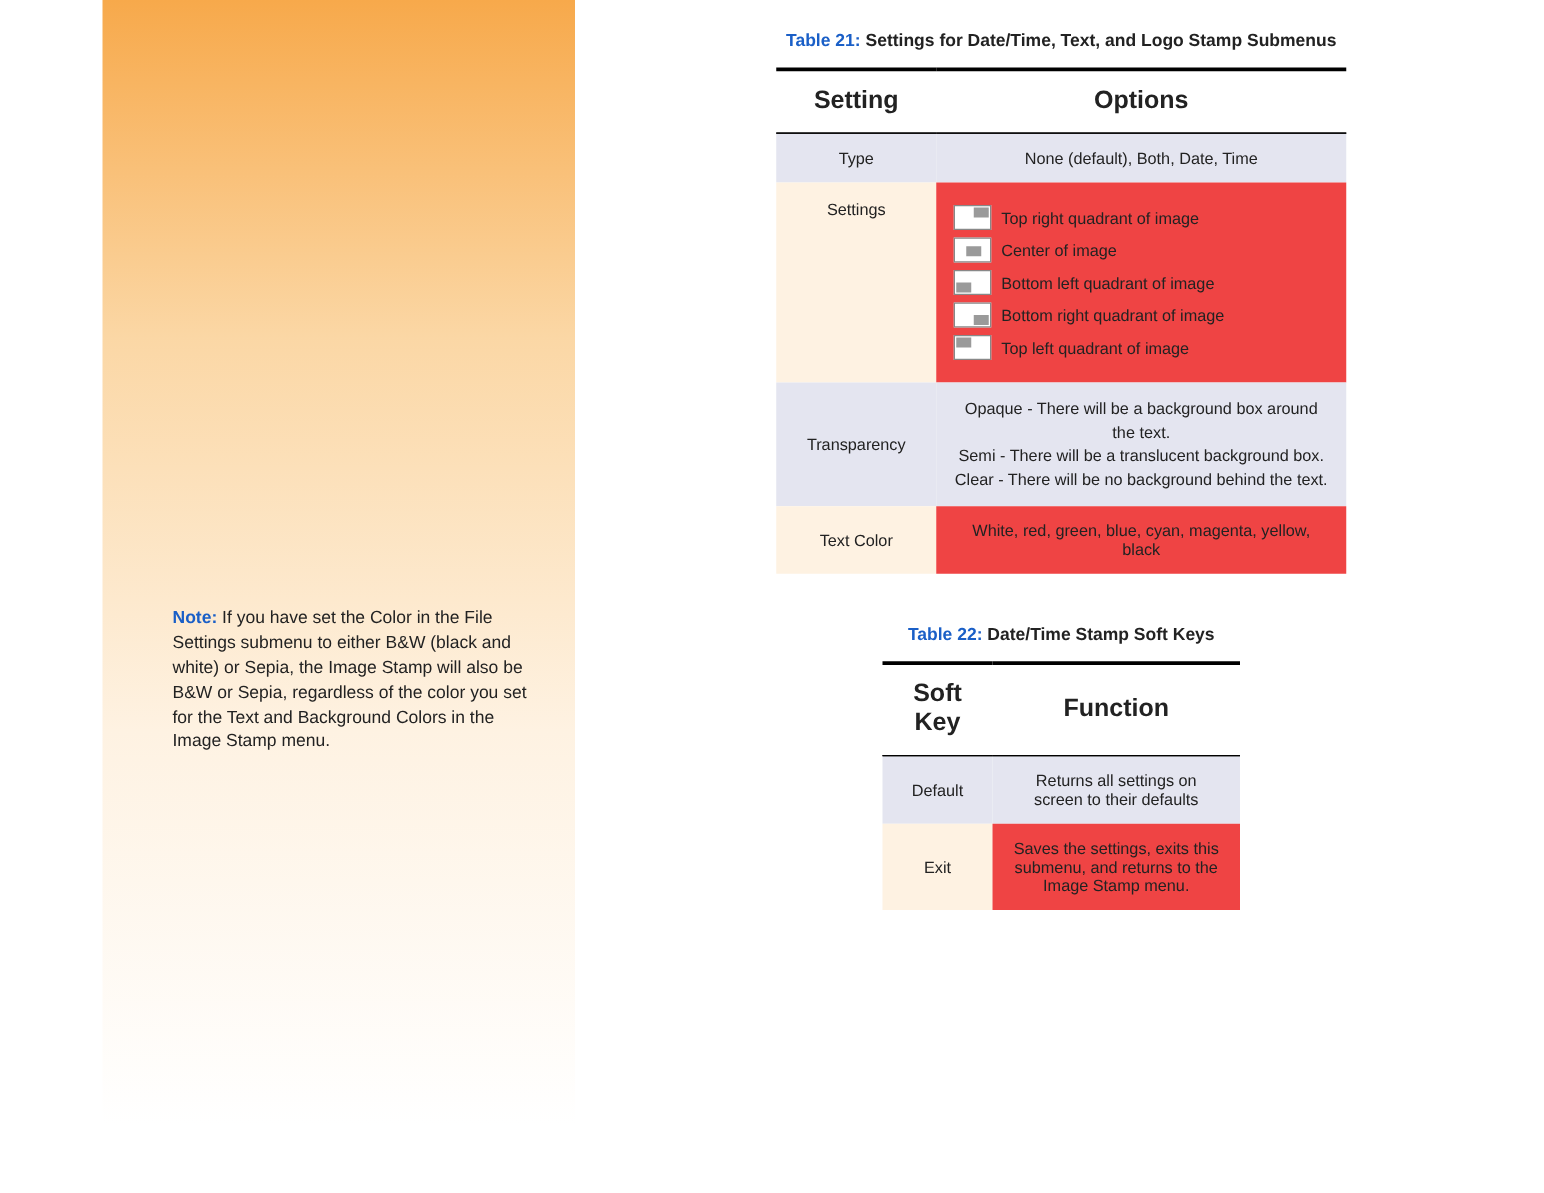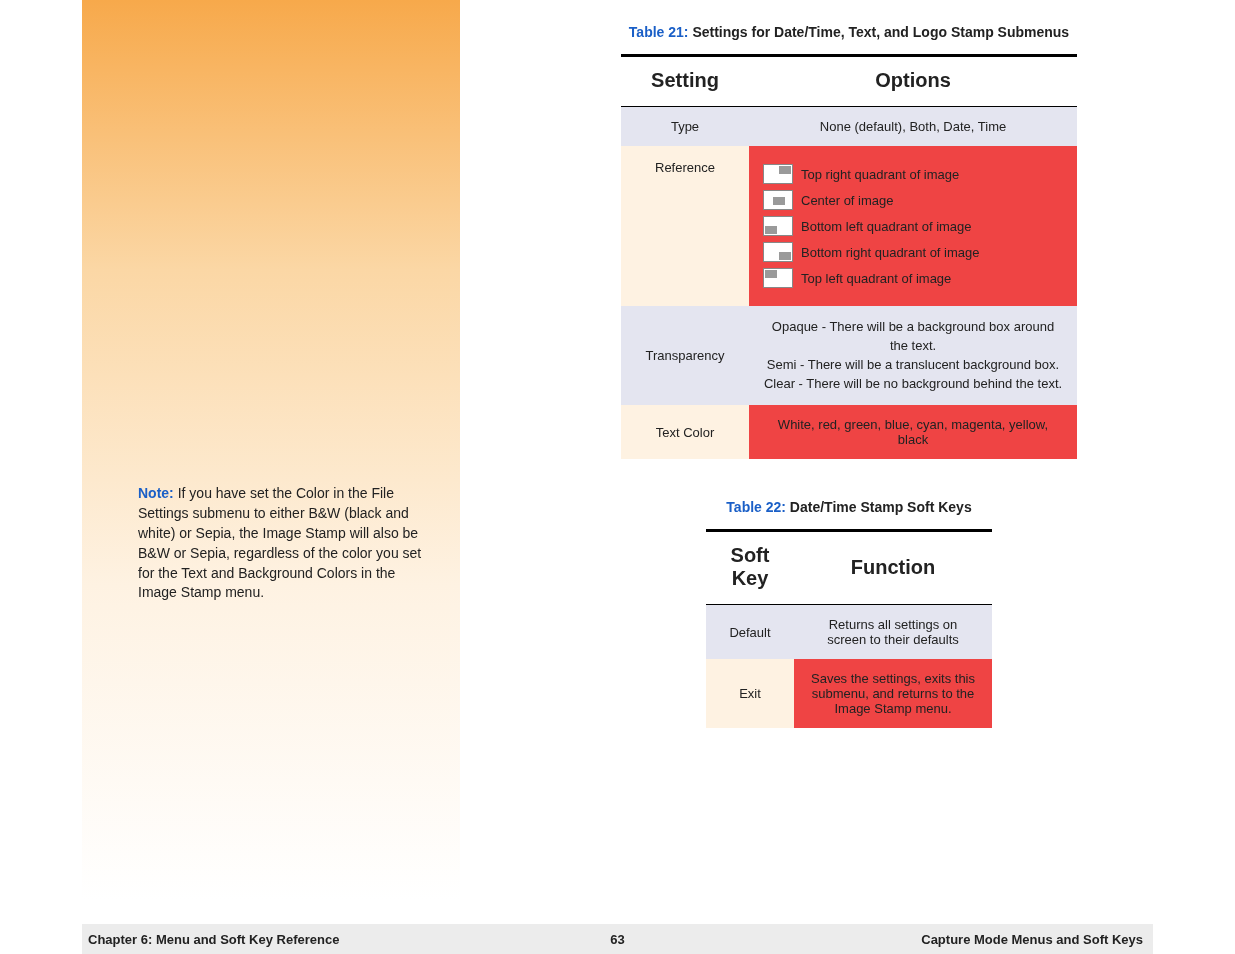--- a/index.html
+++ b/index.html
@@ -140,21 +140,21 @@
           <th>Setting</th>
           <th>Options</th>
         </tr>
       </thead>
       <tbody>
         <tr class="row-a">
           <td>Type</td>
           <td>None (default), Both, Date, Time</td>
         </tr>
         <tr class="row-b">
-          <td class="left-col">Reference</td>
+          <td class="left-col">Settings</td>
           <td>
             <div class="option-list">
               <div class="opt">
                 <span class="thumb tr">
                     <span class="mark"></span>
                   </span>
                 <span>Top right quadrant of image</span>
               </div>
               <div class="opt">
                 <span class="thumb ctr">
@@ -216,19 +216,14 @@
         </tr>
         <tr class="row-b">
           <td>Exit</td>
           <td>Saves the settings, exits this submenu, and returns to the Image Stamp menu.</td>
         </tr>
       </tbody>
     </table>
 
   </div>
 
-  <div class="footer">
-    <span>Chapter 6: Menu and Soft Key Reference</span>
-    <span class="mid">63</span>
-    <span>Capture Mode Menus and Soft Keys</span>
-  </div>
 
 </div>
 
 </body></html>

